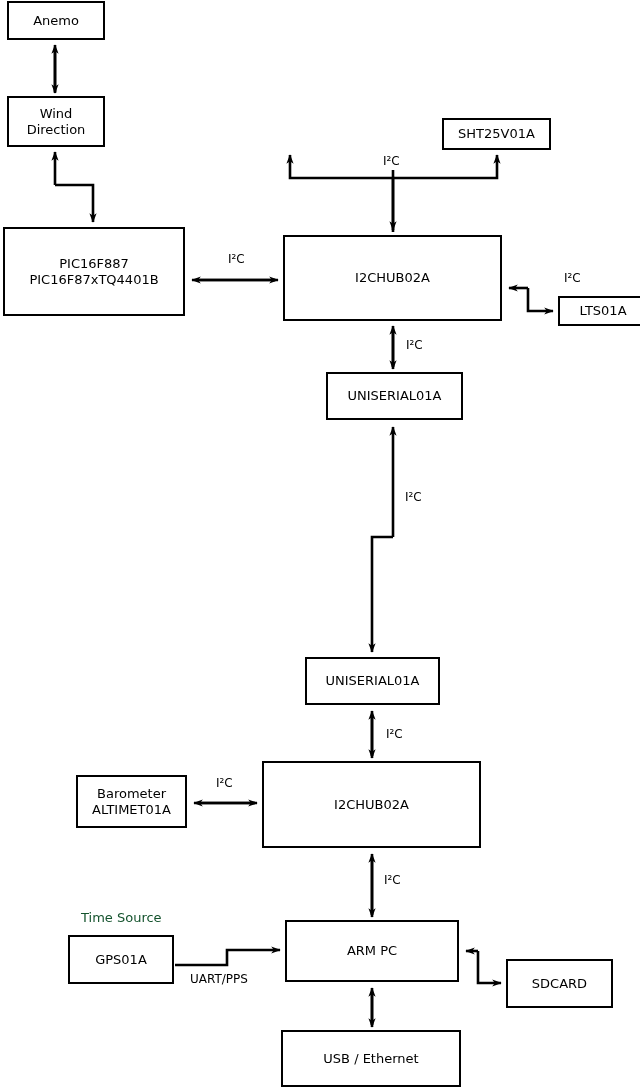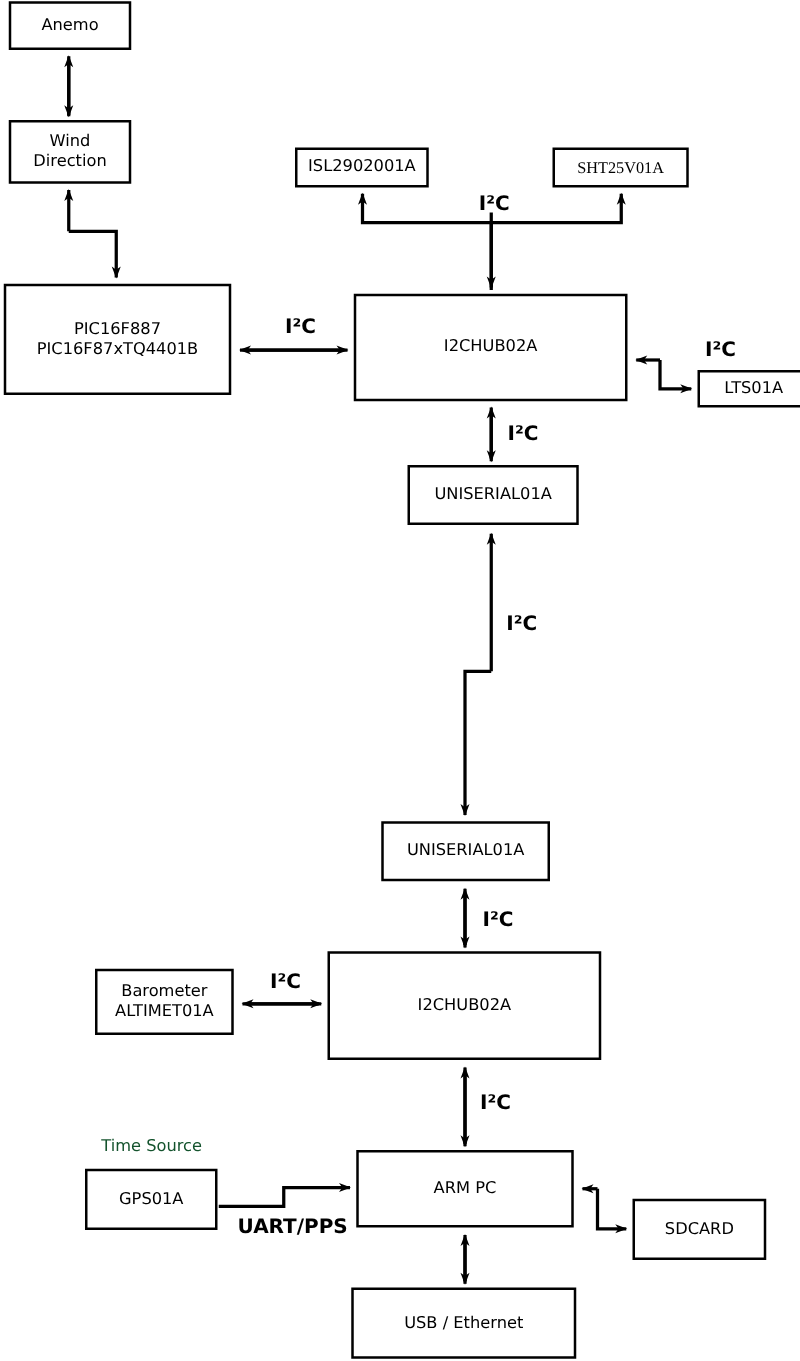--- a/index.html
+++ b/index.html
@@ -41,26 +41,25 @@
     z-index: 3;
   }
   .node .node-label {
     display: block;
     white-space: pre-line;
     padding: 0 4px;
   }
   .edge-label {
     position: absolute;
     color: #000000;
-    font-size: 16px;
+    font-size: 12px;
     line-height: 1;
     white-space: nowrap;
     z-index: 4;
     background: transparent;
-    font-weight: bold;
   }
   .free-label {
     position: absolute;
     color: #14532d;
     font-size: 13px;
     line-height: 1;
     white-space: nowrap;
     z-index: 4;
   }
 </style>
@@ -146,24 +145,21 @@
     <span class="node-label">Anemo</span>
   </div>
   <div class="node" style="left: 7px; top: 96px; width: 98px; height: 51px;">
     <span class="node-label">Wind
 Direction</span>
   </div>
   <div class="node" style="left: 3px; top: 227px; width: 182px; height: 89px;">
     <span class="node-label">PIC16F887
 PIC16F87xTQ4401B</span>
   </div>
-  <div class="node" style="left: 236px; top: 118px; width: 107px; height: 32px;">
-    <span class="node-label">ISL2902001A</span>
-  </div>
-  <div class="node" style="left: 442px; top: 118px; width: 109px; height: 32px; font-family: Liberation Serif, serif;">
+  <div class="node" style="left: 442px; top: 118px; width: 109px; height: 32px;">
     <span class="node-label">SHT25V01A</span>
   </div>
   <div class="node" style="left: 283px; top: 235px; width: 219px; height: 86px;">
     <span class="node-label">I2CHUB02A</span>
   </div>
   <div class="node" style="left: 558px; top: 296px; width: 90px; height: 30px;">
     <span class="node-label">LTS01A</span>
   </div>
   <div class="node" style="left: 326px; top: 372px; width: 137px; height: 48px;">
     <span class="node-label">UNISERIAL01A</span>

